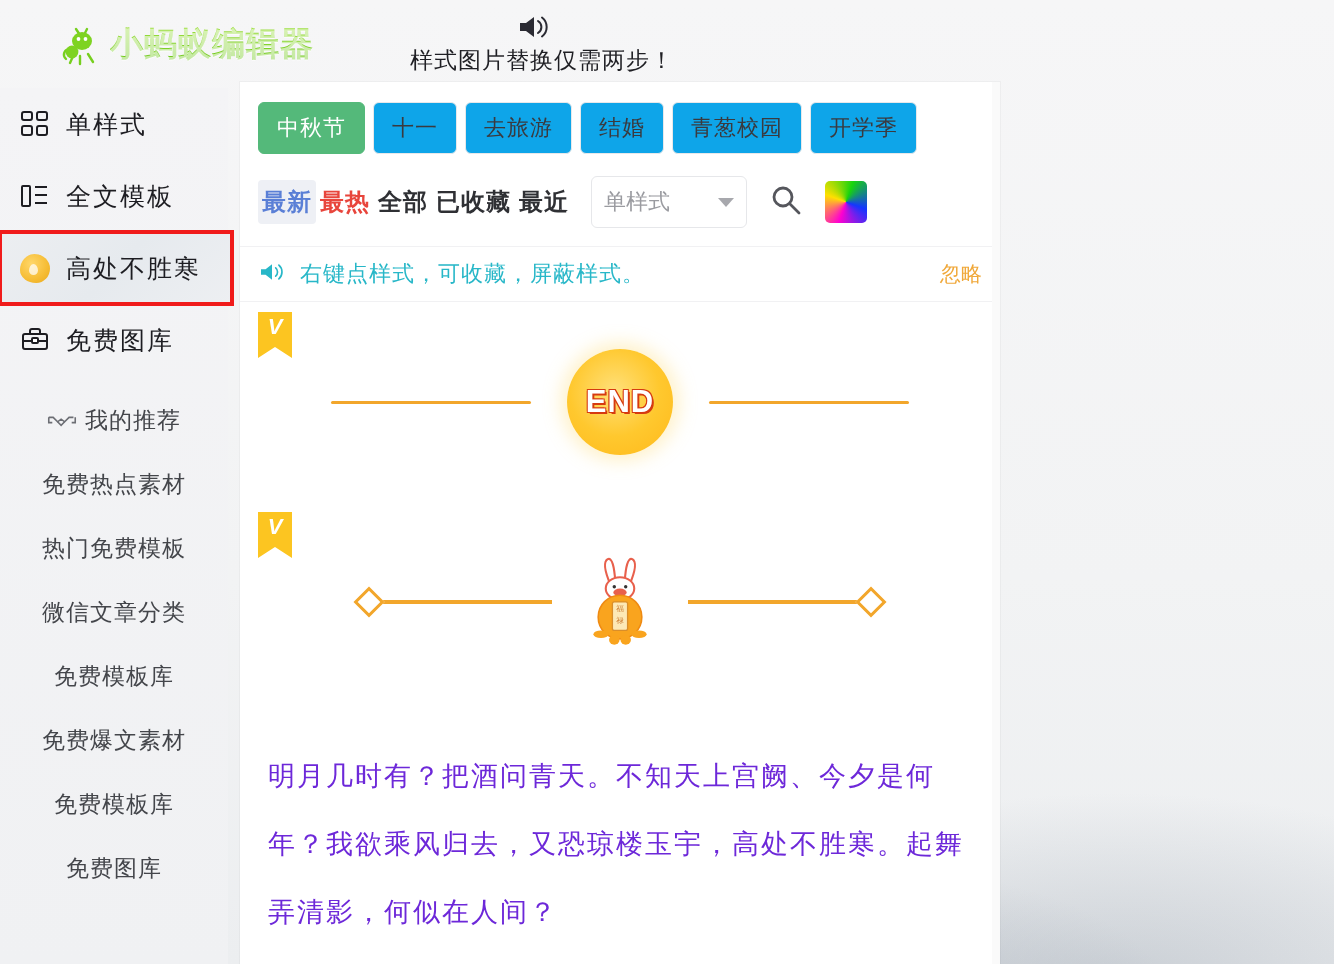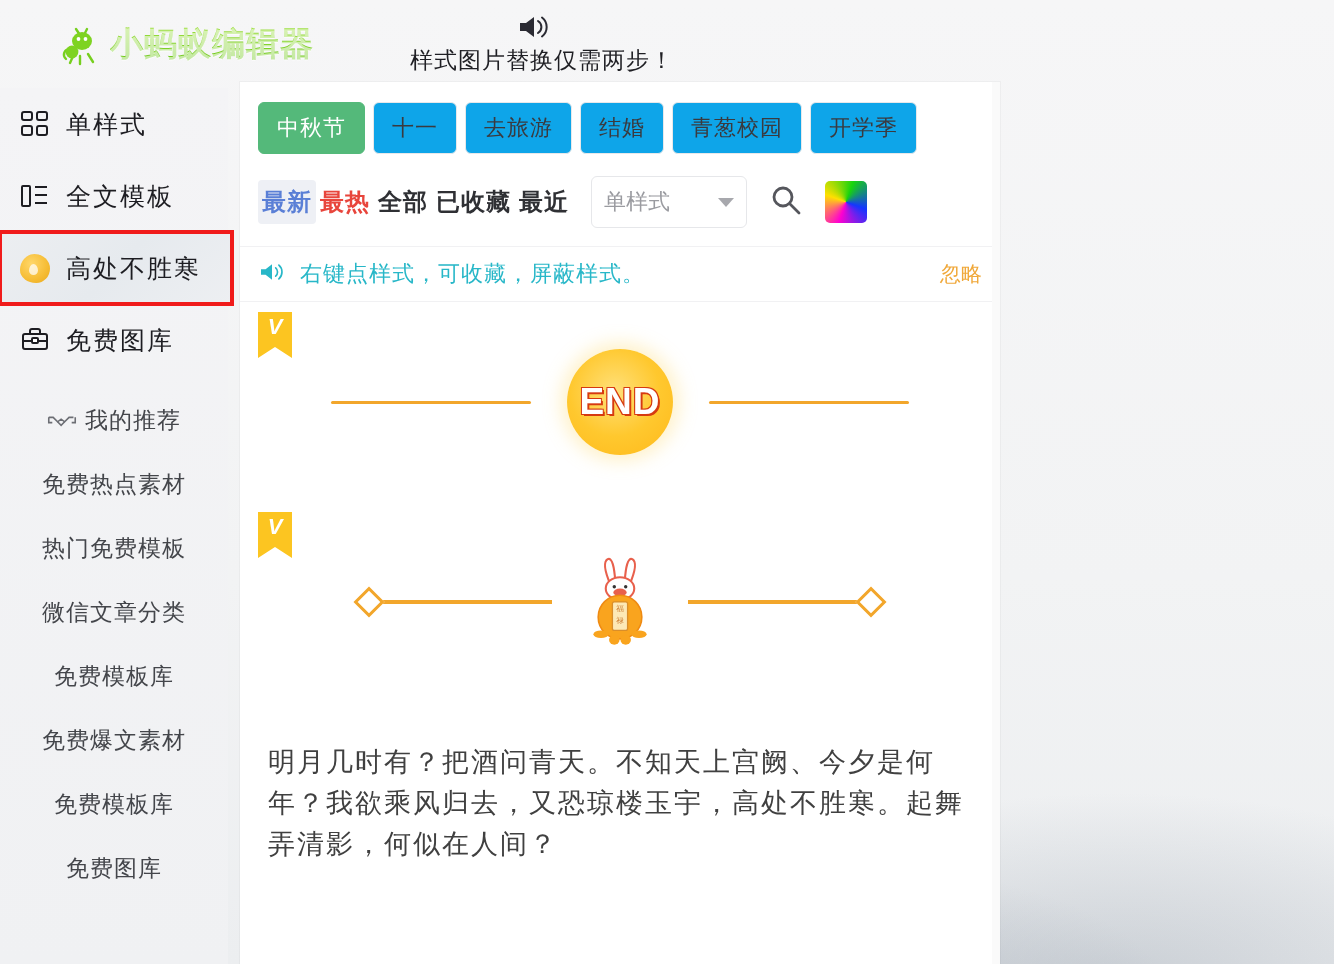--- a/index.html
+++ b/index.html
@@ -141,35 +141,35 @@
 
   .divider-row { display: flex; align-items: center; justify-content: center; height: 200px; }
   .dline { width: 200px; height: 3px; background: #f2a62b; border-radius: 2px; }
   .end-circle {
     width: 106px; height: 106px; margin: 0 36px; border-radius: 50%;
     background: radial-gradient(circle at 45% 40%, #ffe07a 0%, #ffc82e 52%, #ffb81a 100%);
     box-shadow: 0 0 18px 6px rgba(255,215,100,0.35);
     display: flex; align-items: center; justify-content: center;
   }
   .end-circle .end-txt {
-    font-size: 37px; font-weight: bold; color: #ffffff; letter-spacing: 1px;
+    font-size: 31px; font-weight: bold; color: #ffffff; letter-spacing: 1px;
     text-shadow: 2px 2px 0 #d63a10, -1px -1px 0 #d63a10, 1px -1px 0 #d63a10, -1px 1px 0 #d63a10;
   }
 
   .diamond {
     width: 22px; height: 22px; transform: rotate(45deg);
     border: 3px solid #f2a62b; background: #fff;
   }
   .dline2 { width: 172px; height: 4px; background: #f2a62b; }
   .rabbit { margin: 0 30px; }
 
   .poem {
     padding: 40px 28px 0 28px;
-    font-size: 27px; line-height: 41px; letter-spacing: 2px;
-    color: #404040;
+    font-size: 27px; line-height: 68px; letter-spacing: 2px;
+    color: #6d28d9;
     text-shadow: 0 0 1px rgba(255,255,255,0.9);
   }
 
   
   .scroll-strip {
     position: absolute; right: 0; top: 0; width: 8px; height: 882px;
     background: #fafafa;
   }
 </style>
 </head>

